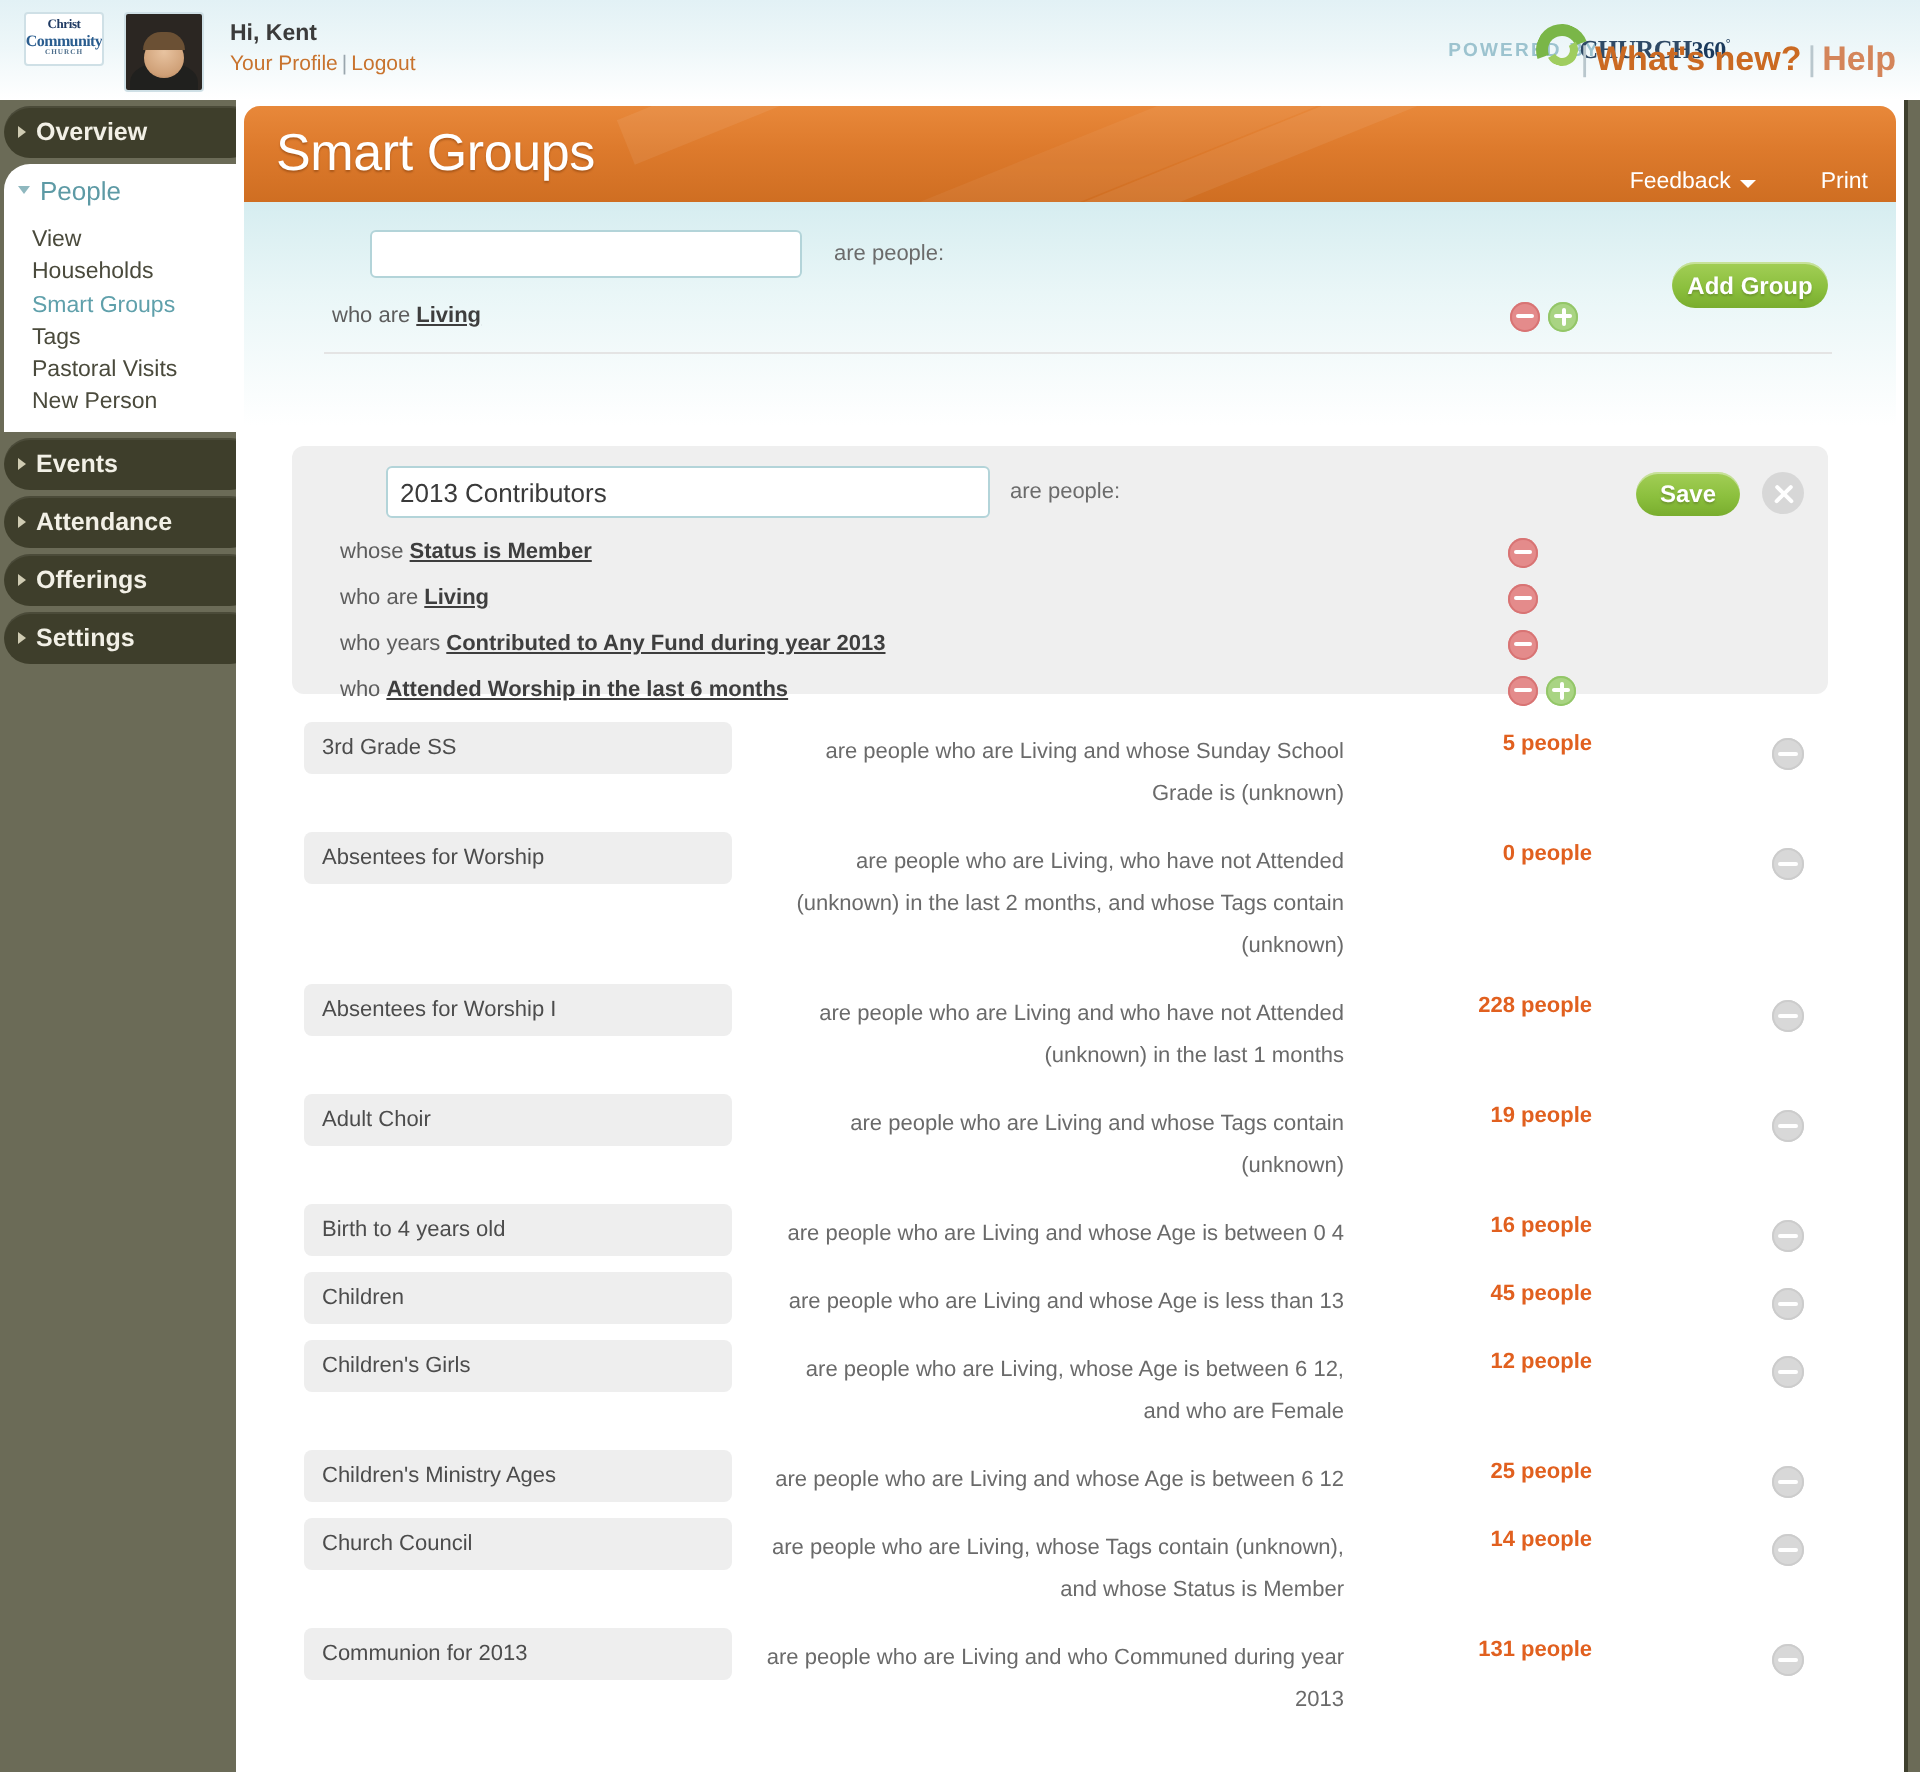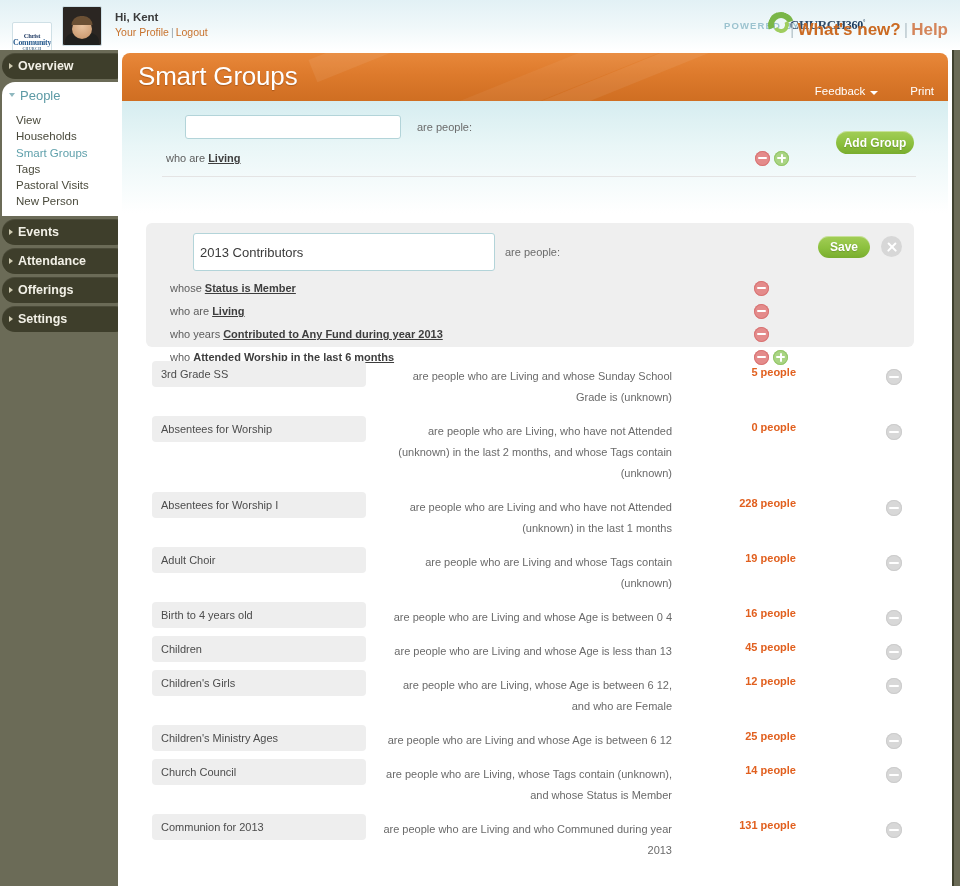--- a/index.html
+++ b/index.html
@@ -14,21 +14,21 @@
   
   .page { position: relative; width: 960px; height: 886px; background: #ffffff; }
 
   
   .topbar {
     position: absolute; left: 0; top: 0; width: 960px; height: 50px;
     background: linear-gradient(to bottom, #e2f1f5 0%, #eef7f9 48%, #ffffff 100%);
   }
 
   .brand-logo {
-    position: absolute; left: 12px; top: 22px; width: 40px; height: 40px;
+    position: absolute; left: 12px; top: 6px; width: 40px; height: 27px;
     background: #ffffff; border: 1px solid #cfe0e6; border-radius: 2px;
     display: flex; align-items: center; justify-content: center;
     overflow: hidden;
   }
   .brand-logo .ll {
     font-family: "Liberation Serif", serif; font-weight: bold;
     color: #1f3a63; line-height: 1.02; text-align: center;
   }
   .brand-logo .l1 { font-size: 6.5px; letter-spacing: -0.2px; }
   .brand-logo .l2 { font-size: 8px; color: #2a5d8f; letter-spacing: -0.3px; }
@@ -239,21 +239,21 @@
     width: 2px; height: 9px; background: #ffffff; border-radius: 1px;
   }
   .divider { margin: 12px 16px 0 12px; border-top: 1px solid #e4e4e4; }
 
   
   .editpanel {
     position: relative; margin: 10px 38px 0 28px;
     background: #efefef; border-radius: 6px;
     padding: 10px 14px 12px 12px; height: 124px;
   }
-  .editpanel .name-input { width: 302px; height: 38px; font-size: 13px; }
+  .editpanel .name-input { width: 302px; height: 26px; font-size: 13px; }
   .editpanel .are-people { margin-left: 10px; }
   .save-btn { position: absolute; right: 44px; top: 13px; width: 52px; height: 22px; }
   .close-x {
     position: absolute; right: 12px; top: 13px;
     width: 21px; height: 21px; border-radius: 50%; background: #d7d7d7;
     cursor: pointer;
   }
   .close-x:before, .close-x:after {
     content: ""; position: absolute; left: 4.5px; top: 9.6px;
     width: 12px; height: 2.4px; background: #ffffff; border-radius: 1px;

